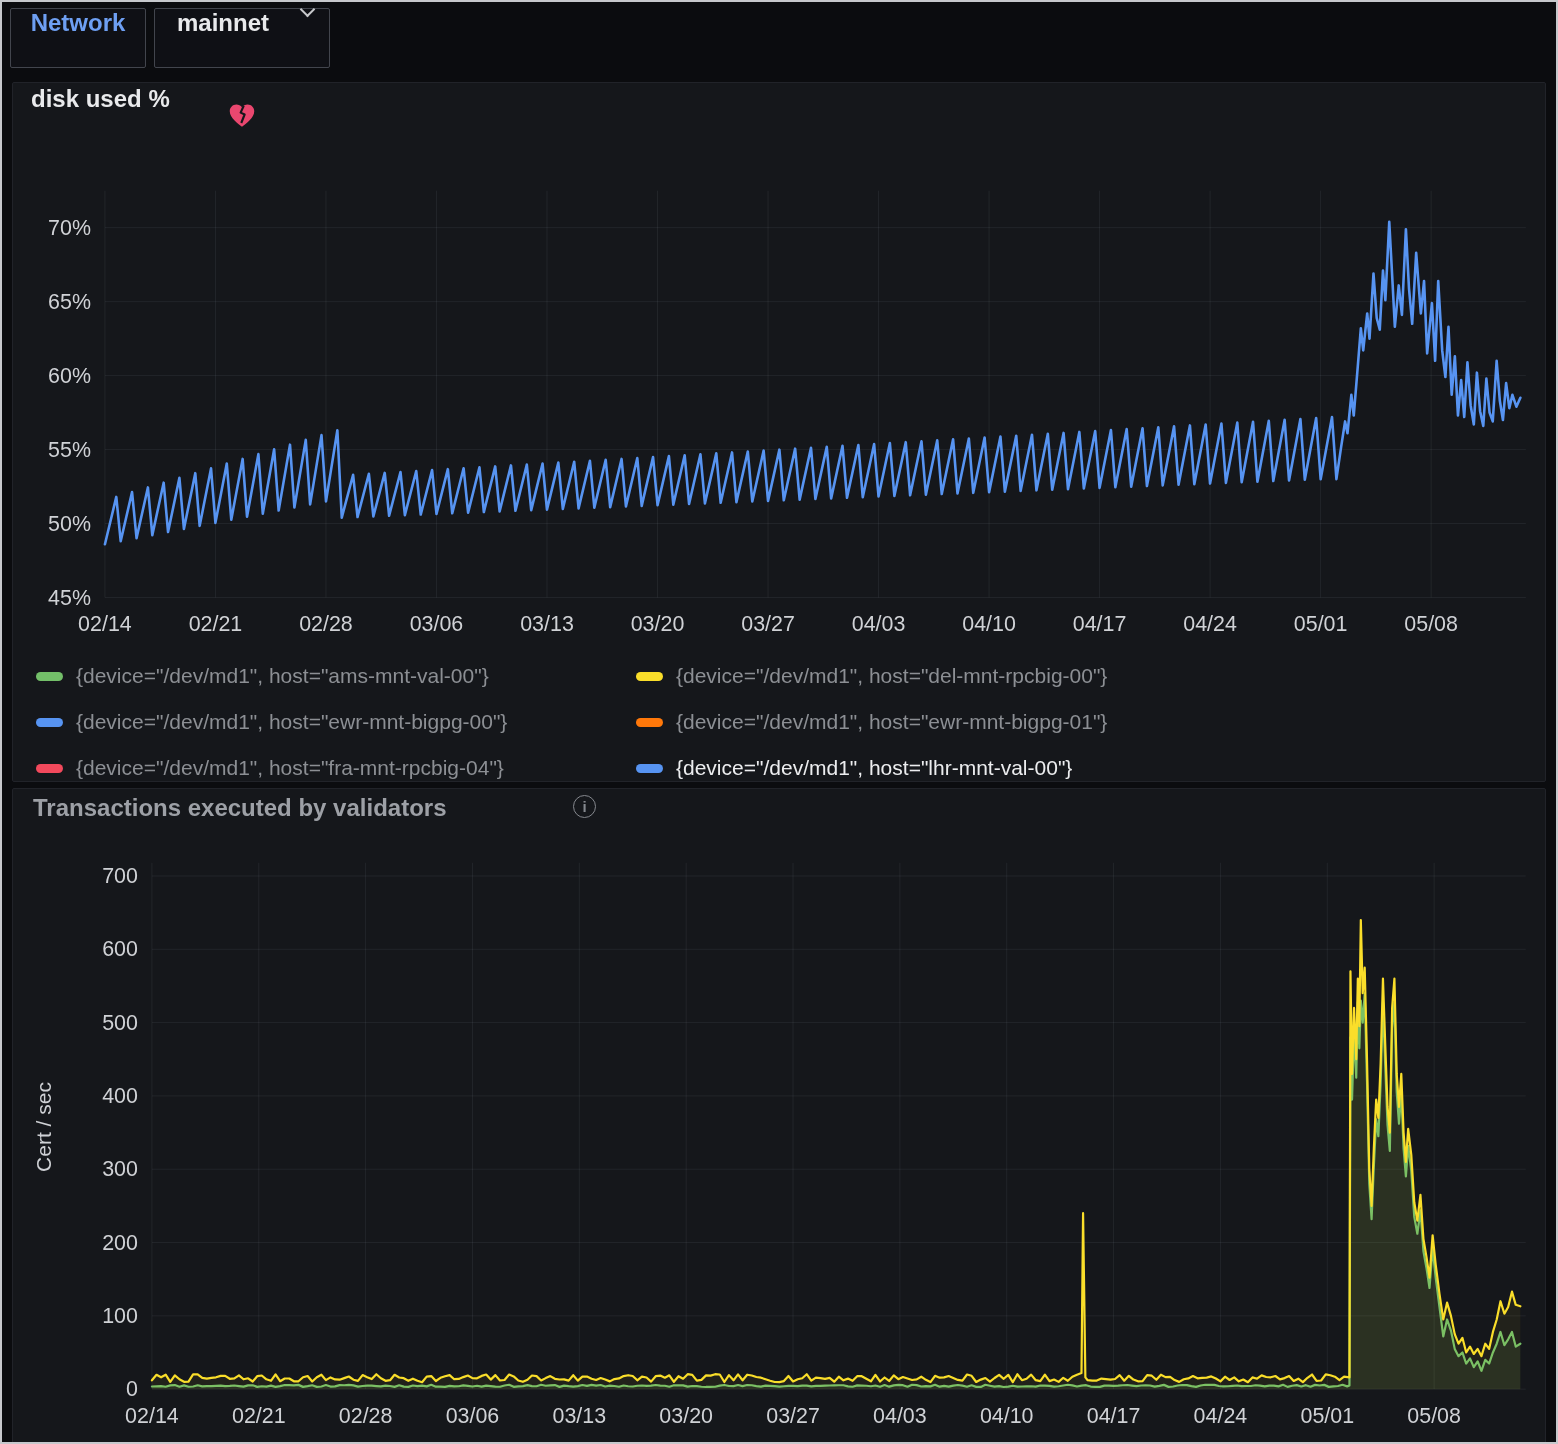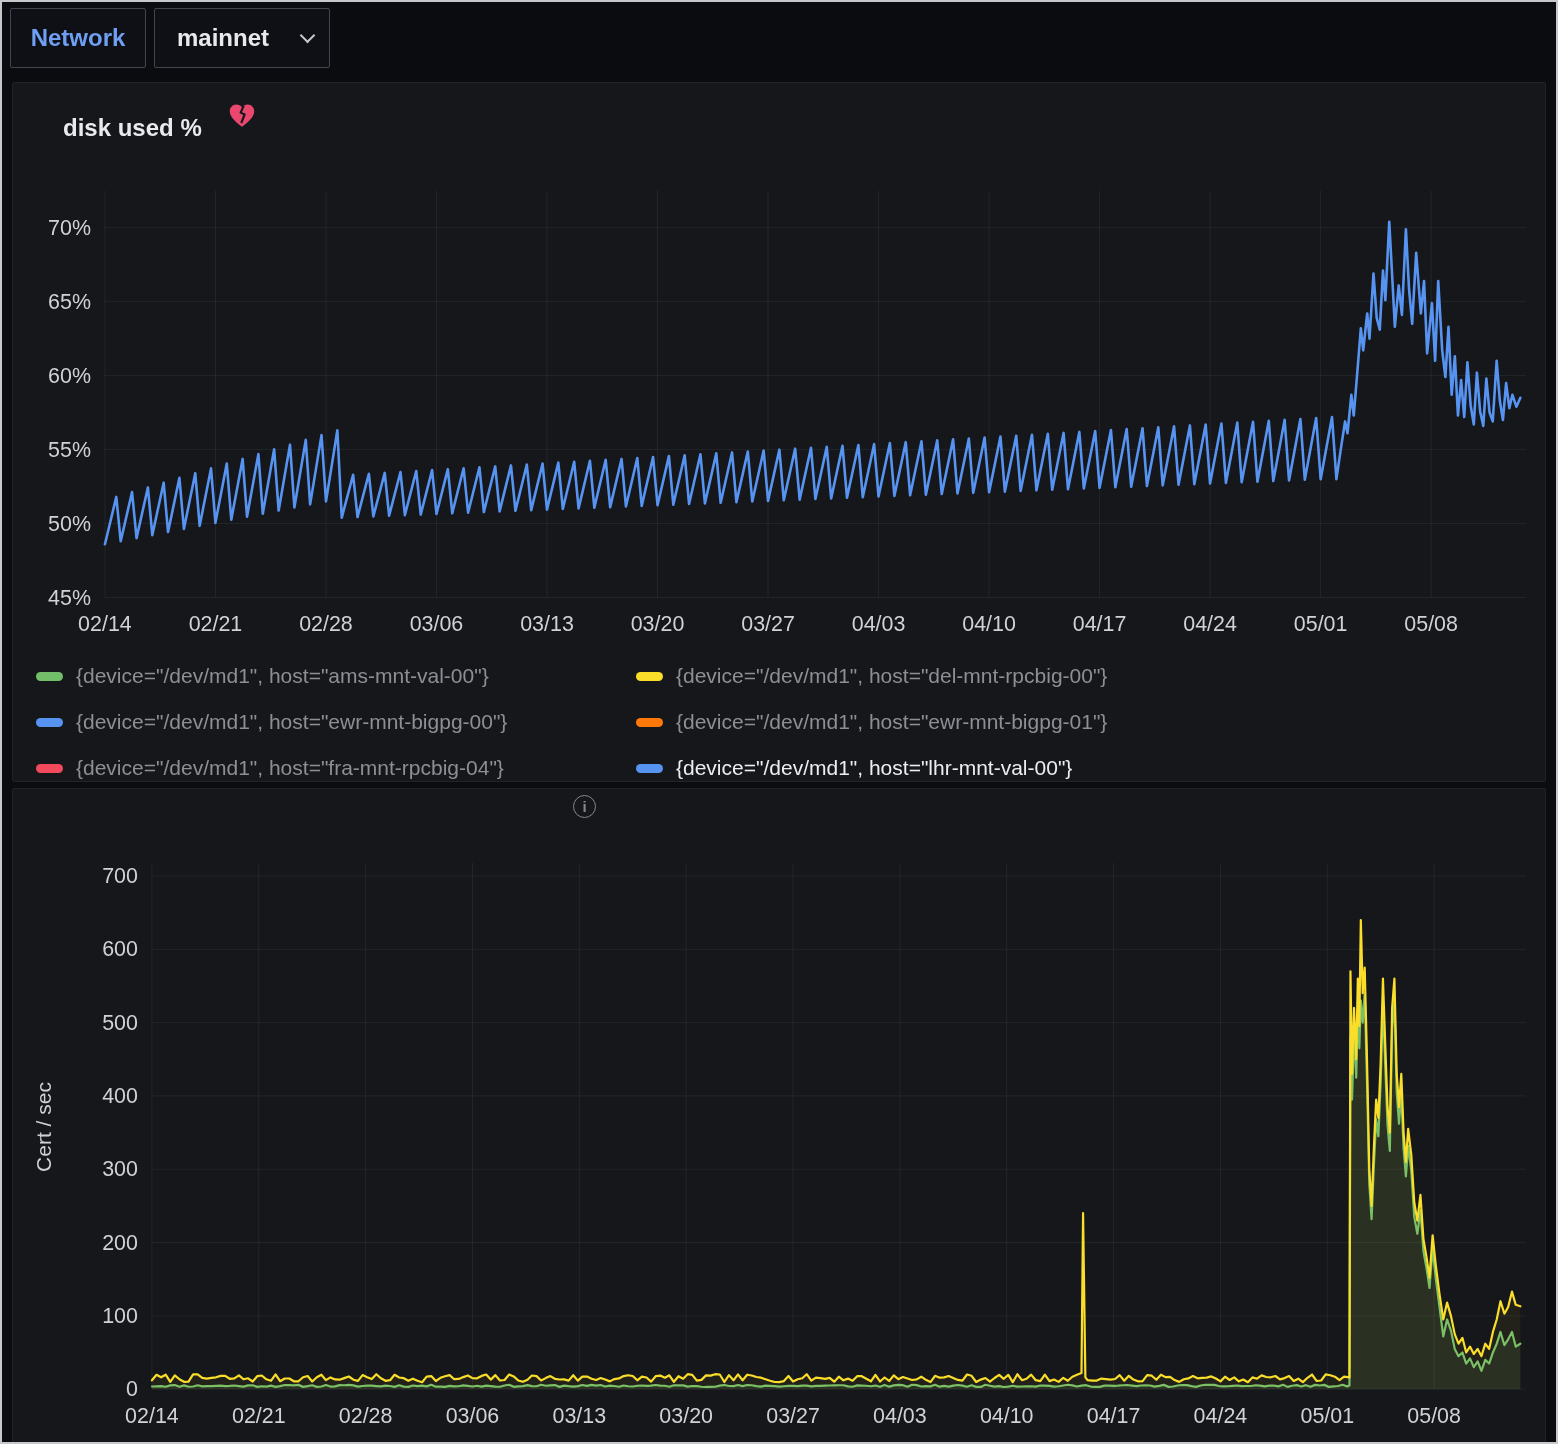--- a/index.html
+++ b/index.html
@@ -10,42 +10,42 @@
     font-family:"Liberation Sans", sans-serif;
     position:relative; overflow:hidden;
   }
   .frame-border { position:absolute; inset:0; box-shadow:inset 0 0 0 2px #c6c8cc; pointer-events:none; z-index:60; }
 
   
   .toolbar { position:absolute; left:0; top:0; width:100%; height:78px; }
   .var-box {
     position:absolute; top:8px; height:60px;
     border:1px solid #42454d; border-radius:2px;
-    background:#0f1015; display:flex; align-items:center;
+    background:#0f1015; display:flex; align-items:flex-start;
   }
   .var-label-box { left:10px; width:136px; justify-content:center; }
   .var-label-box span { color:#6e9ff2; font-size:24px; font-weight:700; }
   .var-value-box { left:154px; width:176px; padding:0 16px 0 22px; justify-content:space-between; cursor:pointer; }
   .var-value-box .val { color:#e8e9eb; font-size:24px; font-weight:700; }
   .chevron {
     width:11px; height:11px; margin-top:-5px;
     border-right:2.5px solid #c7c8cb; border-bottom:2.5px solid #c7c8cb;
     transform:rotate(45deg); display:inline-block;
   }
 
   
   .panel {
     position:absolute; left:12px; width:1534px;
     background:#15171b; border:1px solid #212329; border-radius:2px;
   }
   .panel-disk { top:82px; height:700px; }
   .panel-tx   { top:788px; height:656px; }
 
   .panel-title { position:absolute; margin:0; font-size:24px; font-weight:700; color:#e9eaec; cursor:pointer; }
-  .panel-disk .panel-title { left:18px; top:31px;margin-left:32px; }
+  .panel-disk .panel-title { left:18px; top:2px; }
   .panel-tx   .panel-title { left:20px; top:5px; color:#9da0a6; }
 
   .alert-heart { position:absolute; left:214px; top:17px; width:30px; height:30px; cursor:pointer; }
 
   .info-icon {
     position:absolute; left:560px; top:6px;
     width:23px; height:23px; border:1.7px solid #85888e; border-radius:50%;
     color:#85888e; font-size:15px; font-weight:700;
     display:flex; align-items:center; justify-content:center; cursor:pointer;
   }
@@ -154,20 +154,21 @@
         <span class="legend-label">{device="/dev/md1", host="fra-mnt-rpcbig-04"}</span>
       </div>
       <div class="legend-item">
         <i class="legend-swatch" style="background: rgb(87, 148, 242);"></i>
         <span class="legend-label" style="color: rgb(236, 237, 239);">{device="/dev/md1", host="lhr-mnt-val-00"}</span>
       </div>
     </div>
   </section>
 
   <section class="panel panel-tx">
+    <h2 class="panel-title">Transactions executed by validators</h2>
     <span class="info-icon">i</span>
     <div class="y-axis-title">
       <span>Cert / sec</span>
     </div>
     <svg id="chart-tx" class="chart" viewBox="0 0 1534 656">
         <line x1="138" y1="74" x2="138" y2="602" stroke="rgba(208,214,228,0.08)" stroke-width="1"></line>
         <text x="138" y="636" text-anchor="middle" fill="#d0d2d6" font-size="21.5">02/14</text>
         <line x1="245.17777777777778" y1="74" x2="245.17777777777778" y2="602" stroke="rgba(208,214,228,0.08)" stroke-width="1"></line>
         <text x="245.17777777777778" y="636" text-anchor="middle" fill="#d0d2d6" font-size="21.5">02/21</text>
         <line x1="352.35555555555555" y1="74" x2="352.35555555555555" y2="602" stroke="rgba(208,214,228,0.08)" stroke-width="1"></line>

